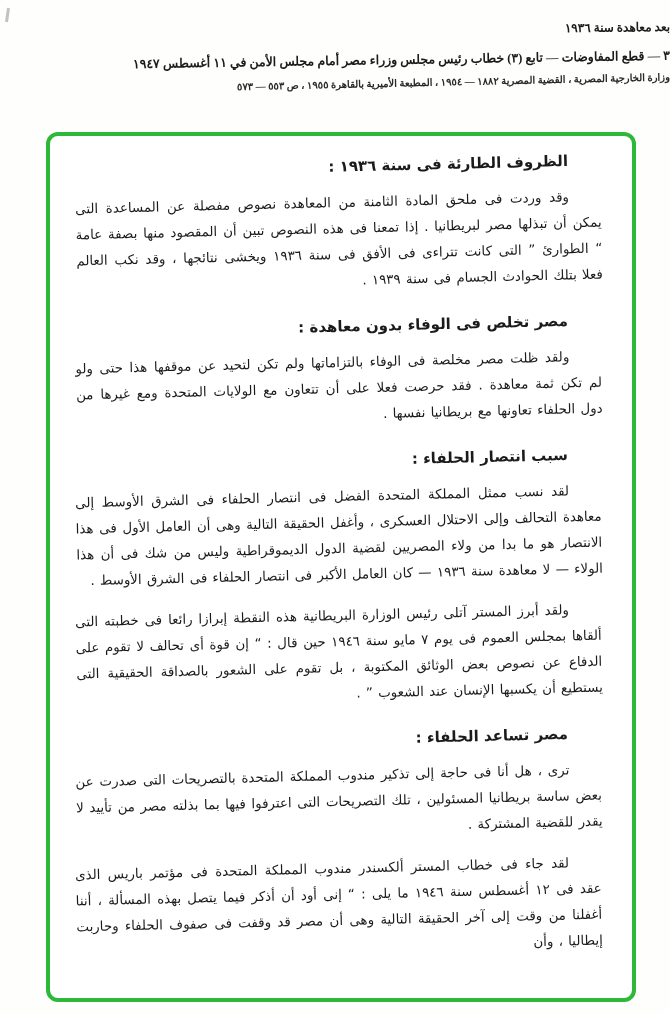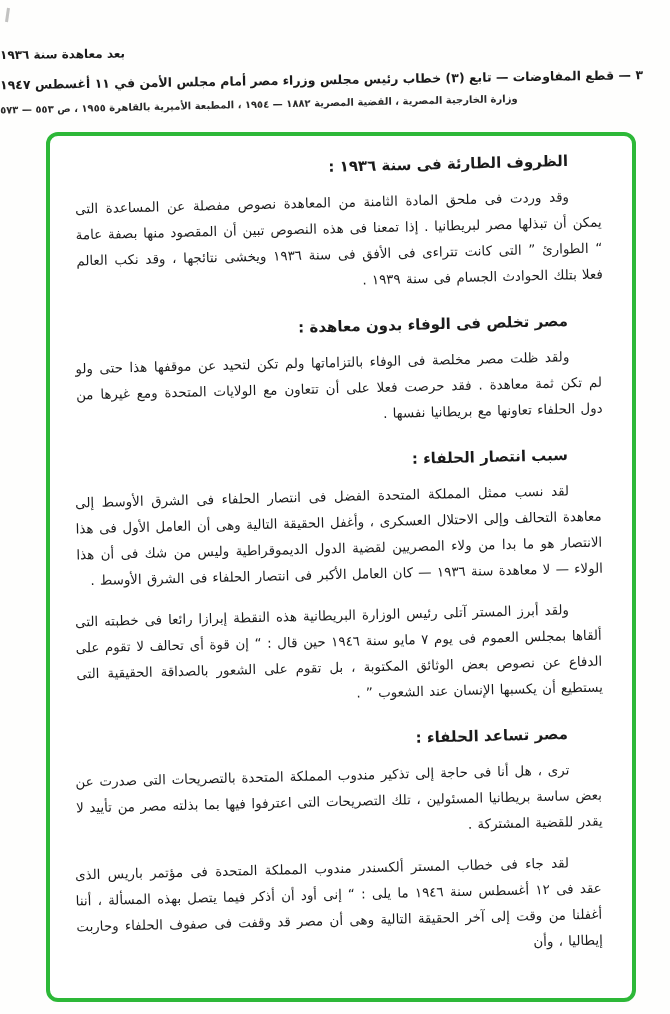--- a/index.html
+++ b/index.html
@@ -8,21 +8,21 @@
     width: 670px;
     height: 1014px;
     background: #fefefd;
     color: #1b1b1b;
     font-family: "DejaVu Sans", sans-serif;
     overflow: hidden;
   }
   .page { position: relative; width: 670px; height: 1014px; }
 
   
-  .top-area { direction: rtl; text-align: left; padding-top: 44px; }
+  .top-area { direction: rtl; text-align: right; padding-top: 24px; font-family: Liberation Serif, serif; }
   .running-head {
     font-size: 12px; font-weight: bold; letter-spacing: 0.5px;
     transform: rotate(-0.7deg);
   }
   .doc-title {
     margin-top: 14px; font-size: 12.5px; font-weight: bold;
     white-space: nowrap; transform: rotate(-0.9deg);
   }
   .doc-source {
     margin-top: 10px; font-size: 10px; font-weight: bold; color: #2a2a2a;

